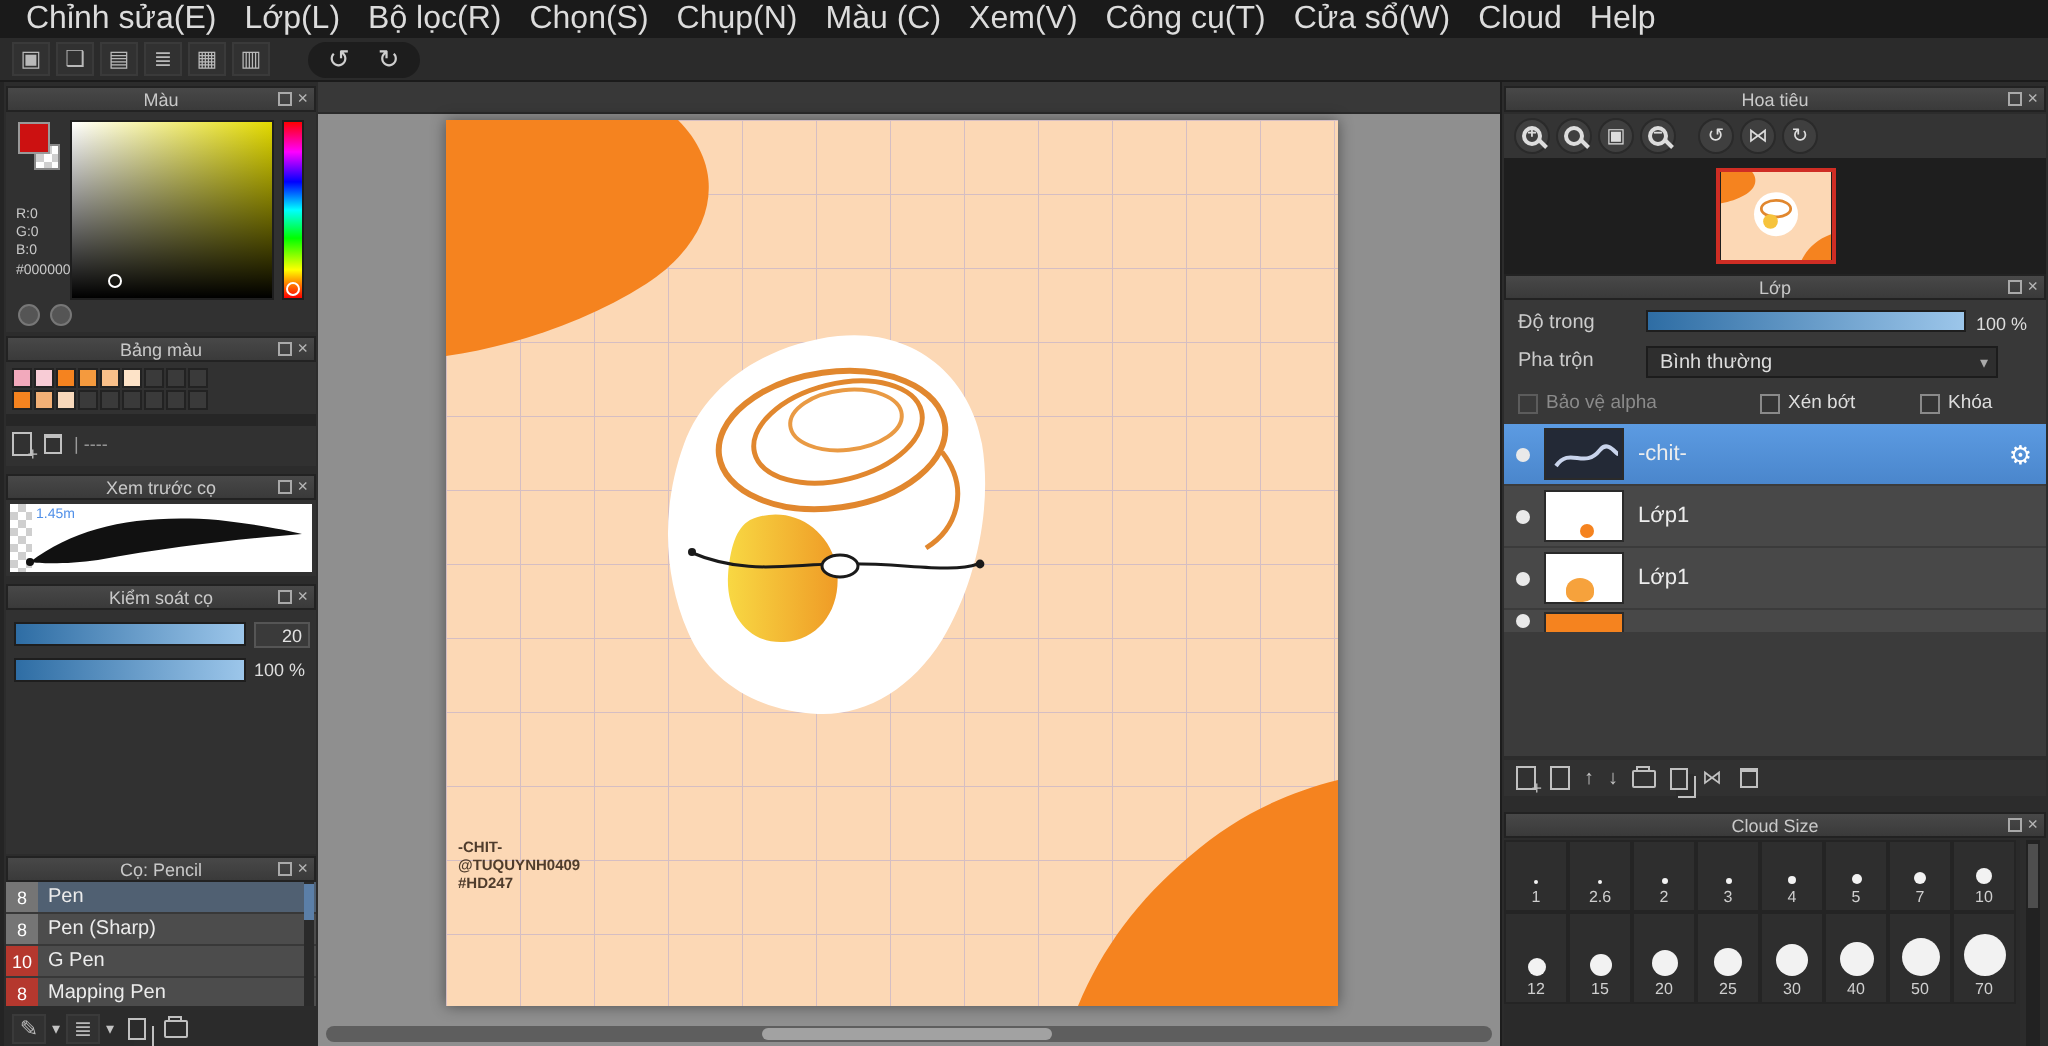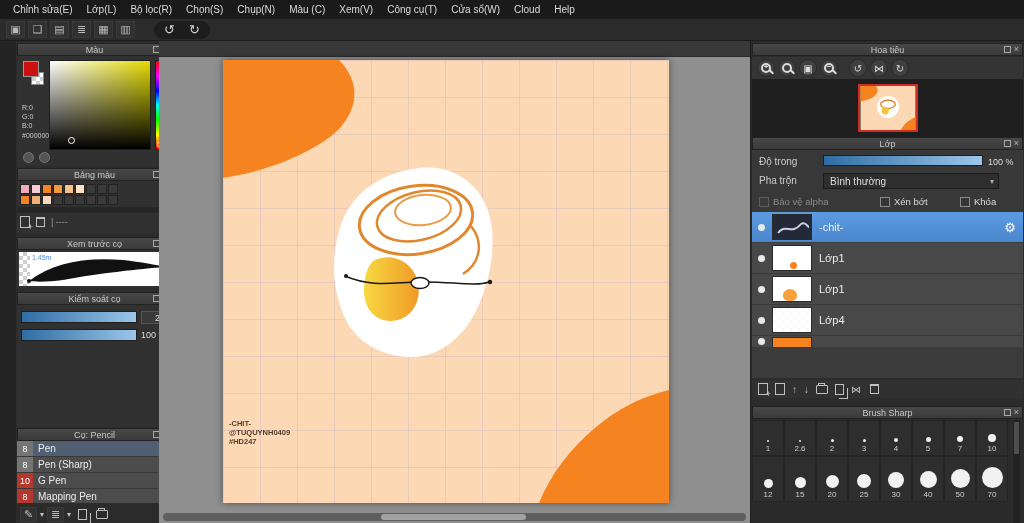--- a/index.html
+++ b/index.html
@@ -3,36 +3,36 @@
 <meta charset="utf-8">
 <style>
   * { margin:0; padding:0; box-sizing:border-box; }
   html,body { width:1024px; height:523px; background:#111; overflow:hidden; }
   body { font-family:"Liberation Sans", sans-serif; position:relative; }
   .app { position:absolute; inset:0; background:#242424; }
   .p { position:absolute; }
 
   
   .menubar { left:0; top:0; width:100%; height:19px; background:#1a1a1a; display:flex; align-items:center; padding-left:6px; }
-  .menu-item { font-size:10px; color:#dcdcdc; padding:0 7px; line-height:19px; cursor:default; }
+  .menu-item { font-size:16px; color:#dcdcdc; padding:0 7px; line-height:19px; cursor:default; }
 
   
   .toolbar { left:0; top:19px; width:100%; height:22px; background:#2b2b2b; border-bottom:1px solid #1b1b1b; display:flex; align-items:center; gap:3px; padding-left:6px; }
   .tbtn { width:19px; height:17px; display:flex; align-items:center; justify-content:center; color:#b9b9b9; font-size:11px; border:1px solid #3a3a3a; background:#313131; }
   .undo-group { margin-left:16px; background:#1d1d1d; border-radius:9px; height:18px; display:flex; align-items:center; padding:0 10px; gap:14px; }
   .undo-group .ar { color:#cfcfcf; font-size:13px; line-height:1; }
 
   
   .hdr { height:13px; background:linear-gradient(#484848,#3a3a3a); border:1px solid #222; display:flex; align-items:center; justify-content:center; }
   .hdr-t { font-size:9px; color:#c9c9c9; }
   .hdr-icons { position:absolute; right:3px; top:2px; display:flex; gap:3px; align-items:center; }
   .sq { width:7px; height:7px; border:1px solid #a9a9a9; display:inline-block; }
   .xg { color:#b5b5b5; font-size:9px; line-height:7px; }
 
-  .left-panel { left:16px; top:41px; width:158px; height:482px; background:#2c2c2c; border-right:1px solid #1d1d1d; }
+  .left-panel { left:2px; top:41px; width:158px; height:482px; background:#2c2c2c; border-right:1px solid #1d1d1d; }
   .right-panel { left:750px; top:41px; width:274px; height:482px; background:#2c2c2c; border-left:1px solid #1d1d1d; }
 
   .checker { background-color:#fff; background-image:
       linear-gradient(45deg,#cfcfcf 25%,transparent 25%,transparent 75%,#cfcfcf 75%),
       linear-gradient(45deg,#cfcfcf 25%,transparent 25%,transparent 75%,#cfcfcf 75%);
       background-size:8px 8px; background-position:0 0,4px 4px; }
 
   .tiny { font-size:7px; color:#c9c9c9; line-height:8px; }
   .swatch { width:10px; height:10px; border:1px solid #222; display:inline-block; }
   .swatch.empty { background:#3a3a3a; }
@@ -379,46 +379,39 @@
         </span>
         <span class="lname">Lớp1</span>
       </div>
       <div class="layer-row">
         <span class="eye-dot"></span>
         <span class="lthumb" style="background:#ffffff">
           <span class="p" style="left:10px;top:12px;width:14px;height:12px;border-radius:50% 50% 40% 40%;background:#f6a23c"></span>
         </span>
         <span class="lname">Lớp1</span>
       </div>
-      <div class="layer-row">
-        <span class="eye-dot"></span>
-        <span class="lthumb checker">
-            <span class="p" style="inset:0;background:#ffffff;opacity:.92"></span>
-          </span>
-        <span class="lname">Lớp4</span>
-      </div>
       <div class="layer-row" style="height:11px">
         <span class="eye-dot"></span>
         <span class="lthumb" style="height:10px;border-bottom:none;background:#f5831f"></span>
       </div>
     </div>
 
     <div class="p" style="left:1px;right:1px;top:339px;height:18px;background:#313131;display:flex;align-items:center;gap:7px;padding-left:6px">
       <span class="ipage plus"></span>
       <span class="ipage"></span>
       <span class="icn" style="font-size:10px">↑</span>
       <span class="icn" style="font-size:10px">↓</span>
       <span class="ifolder"></span>
       <span class="idup"></span>
       <span class="icn" style="font-size:10px">⋈</span>
       <span class="itrash" style="margin-left:2px"></span>
     </div>
 
     <div class="hdr p" style="left:1px;right:1px;top:365px">
-      <span class="hdr-t">Brush Sharp</span>
+      <span class="hdr-t">Cloud Size</span>
       <span class="hdr-icons">
           <span class="sq"></span>
           <span class="xg">×</span>
         </span>
     </div>
     <div class="p" style="left:1px;top:379px;width:258px;height:103px;background:#2a2a2a">
       <div style="display:flex;height:36px">
         <span class="bs-cell">
             <span class="bs-dot" style="width:2px;height:2px"></span>
             <span class="bs-num">1</span>

